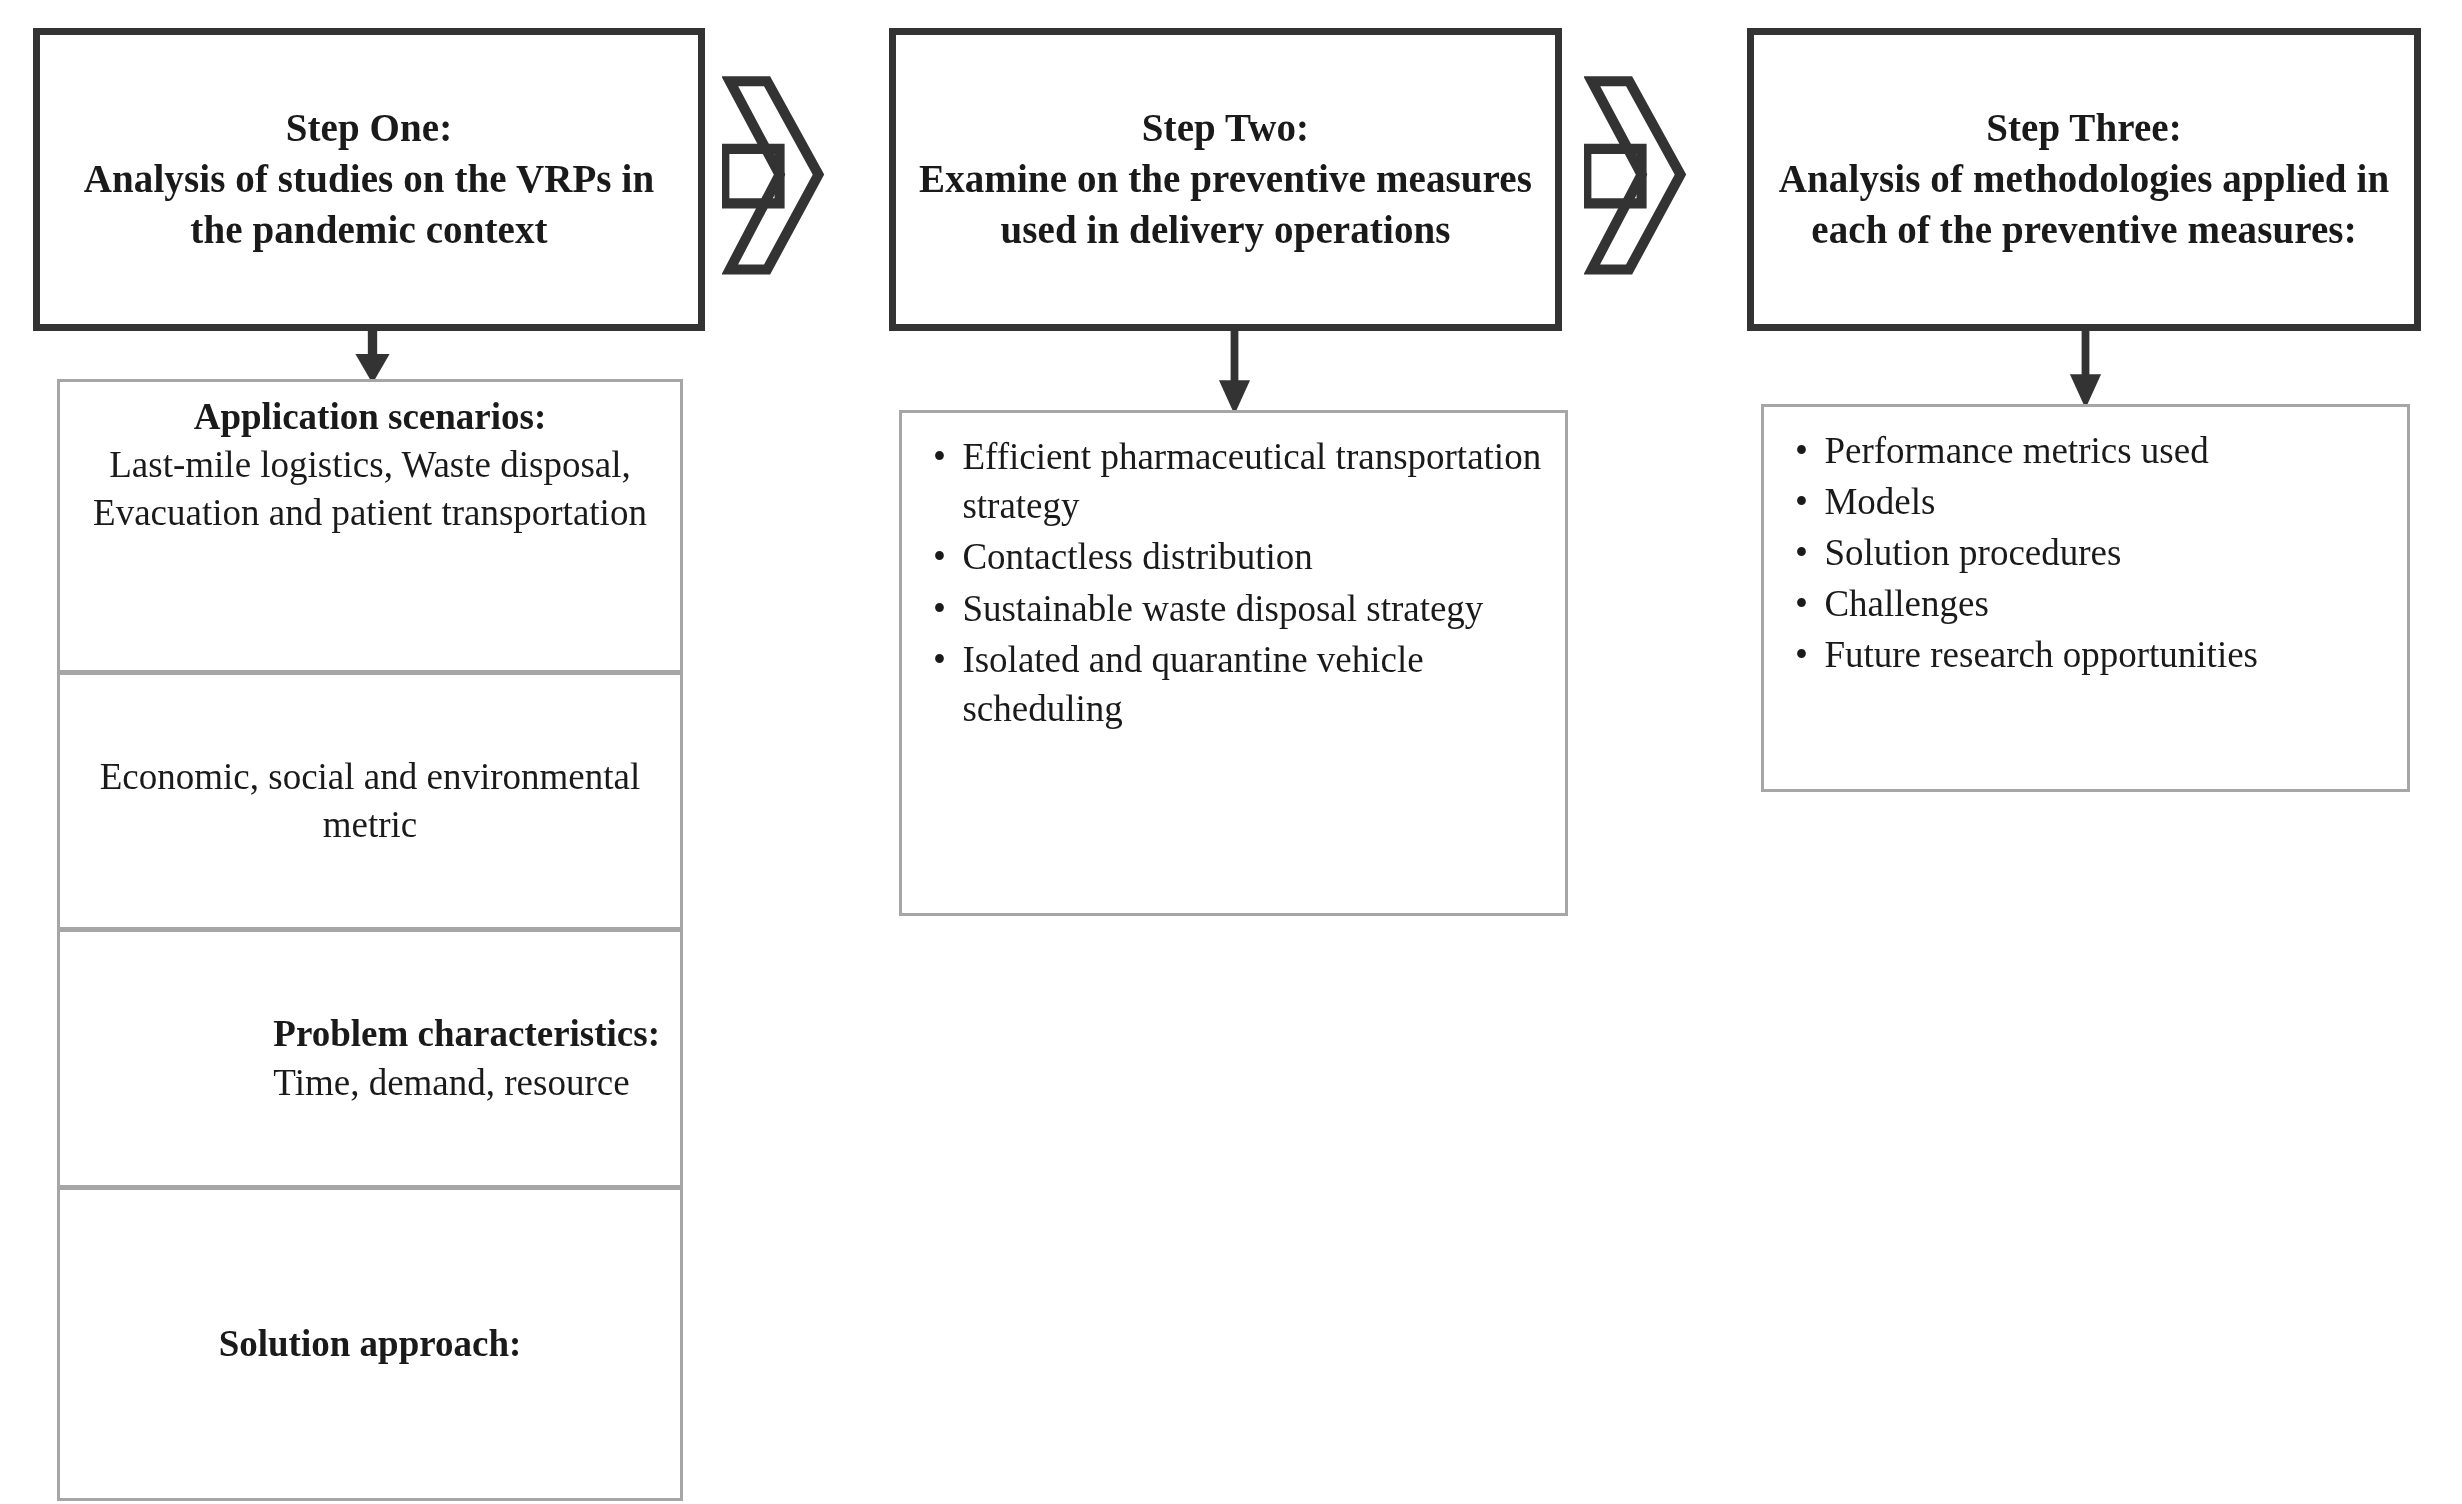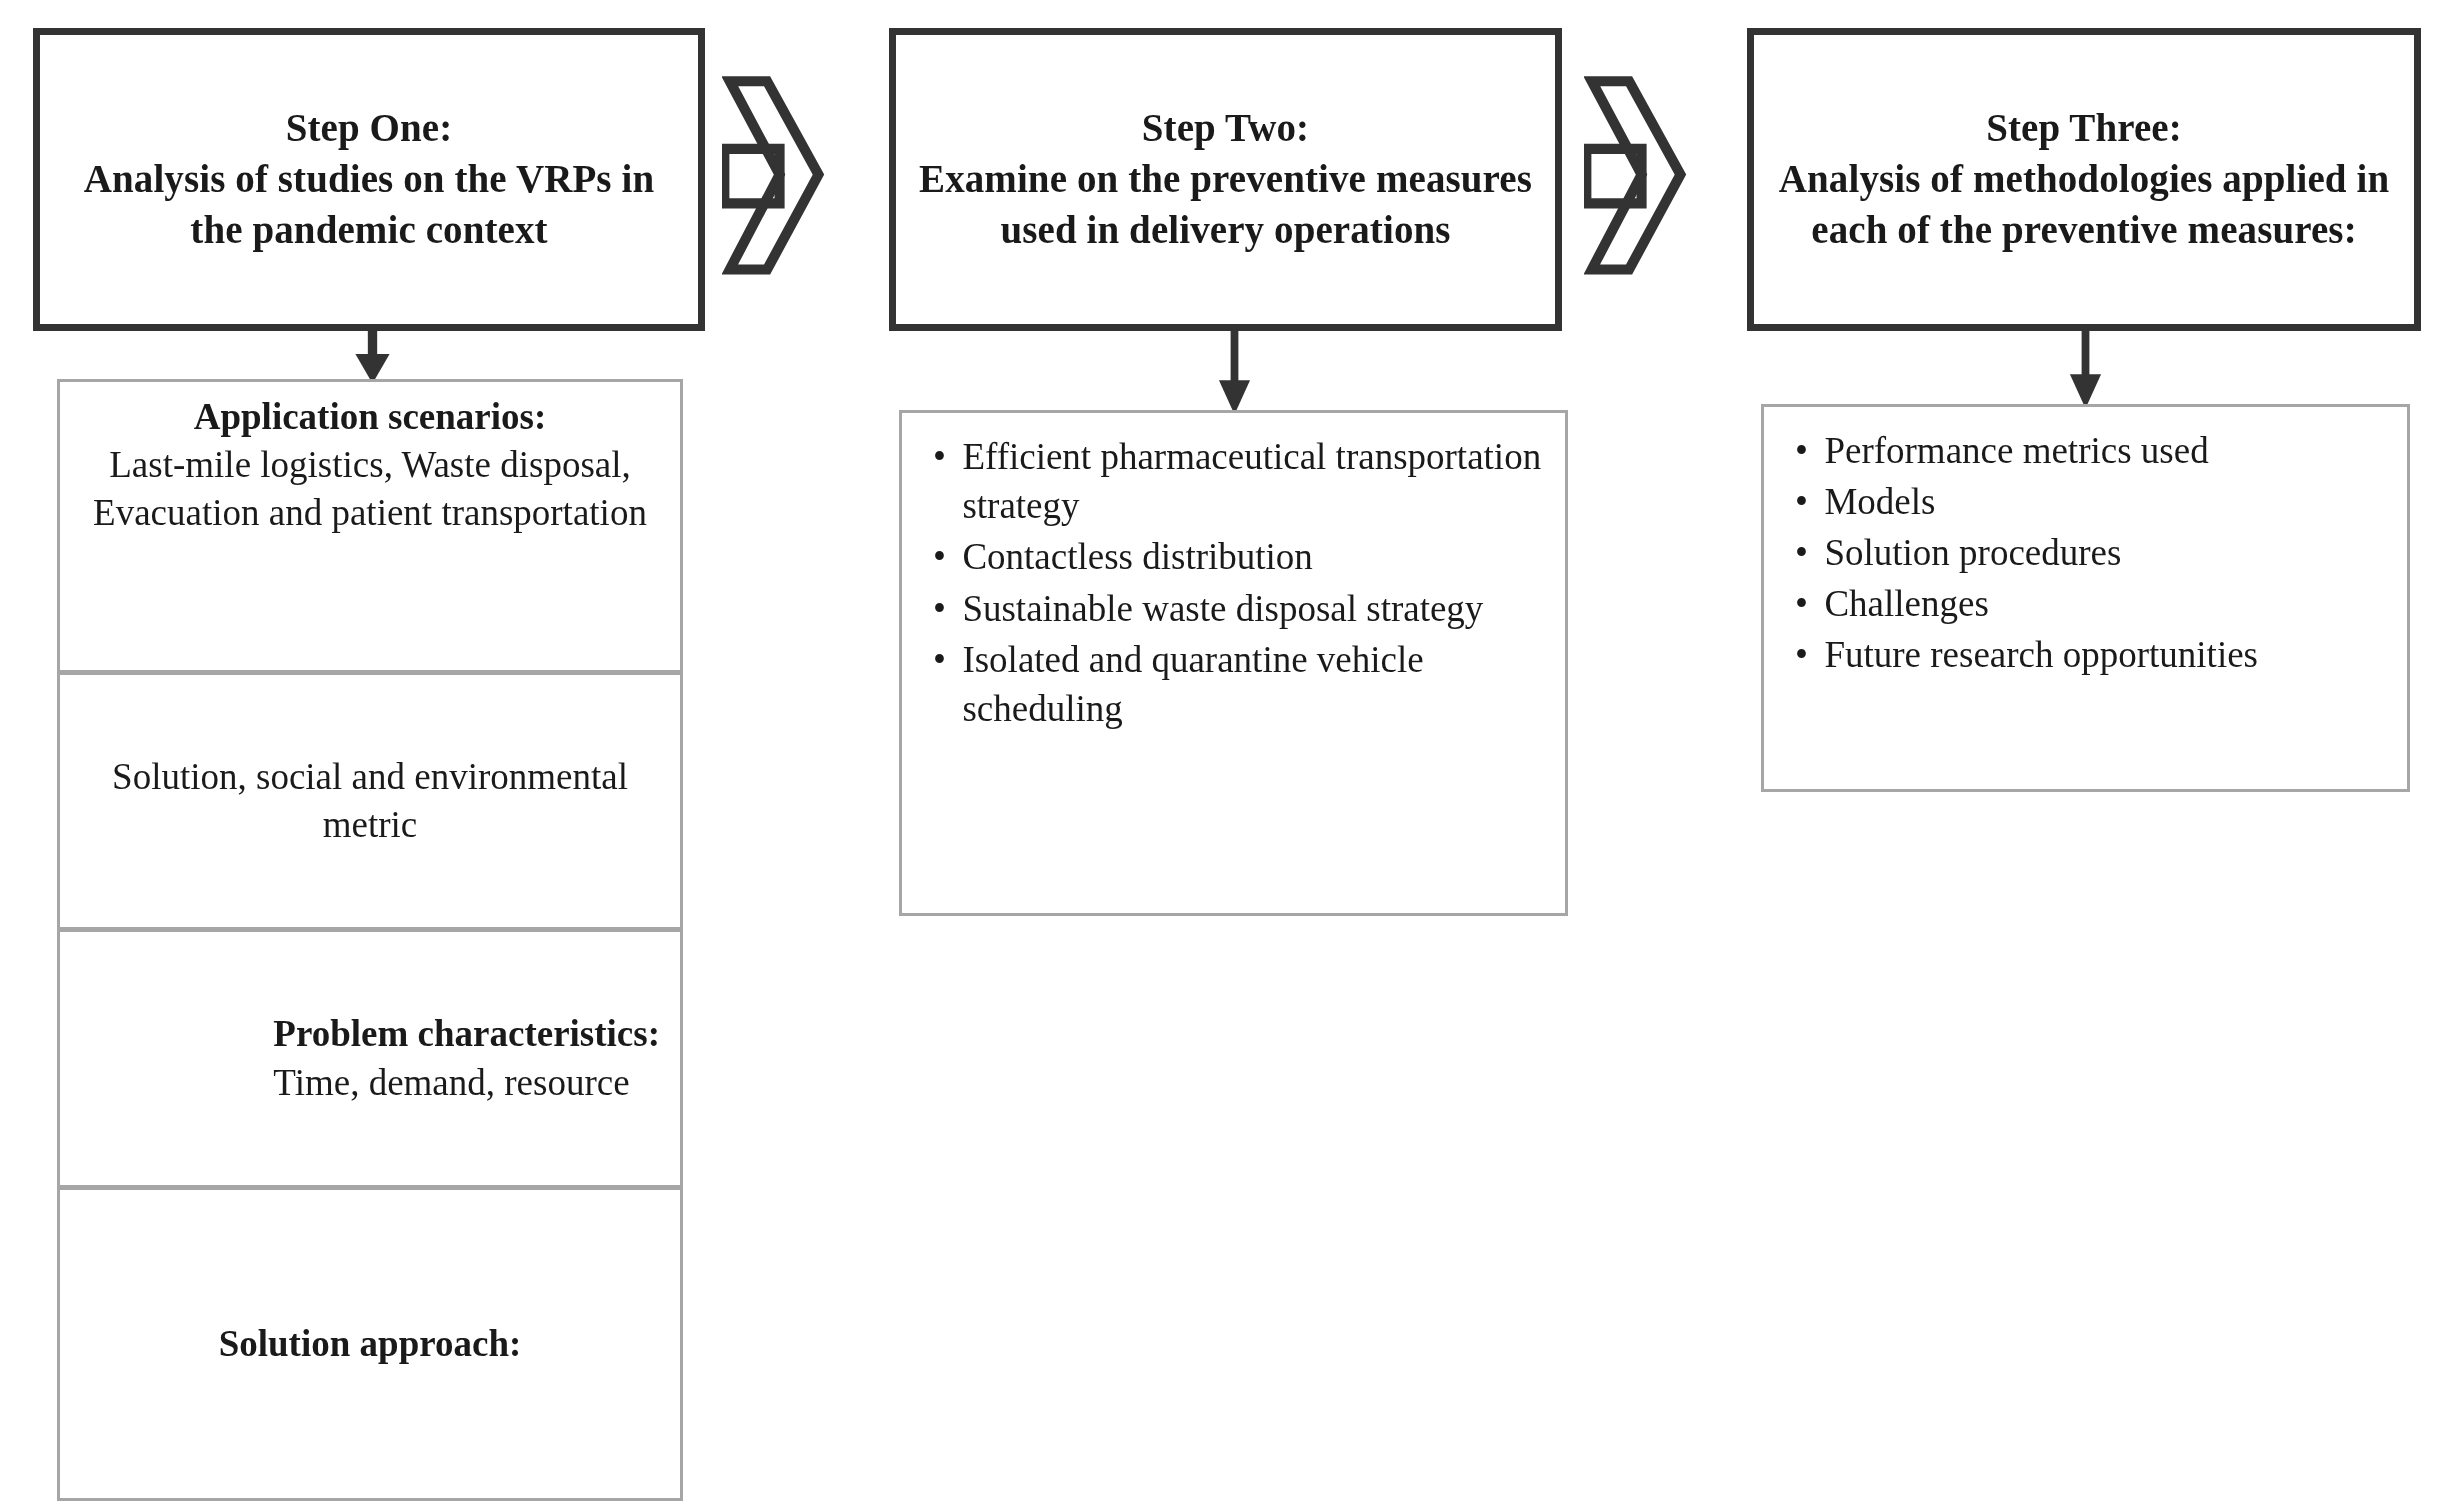--- a/index.html
+++ b/index.html
@@ -179,21 +179,21 @@
 
   <div class="sub-box" id="sub-box-c1-1">
     <div class="sub-inner">
       <span class="sub-title">Application scenarios:</span>
       <span class="sub-body">Last-mile logistics, Waste disposal, Evacuation and patient transportation</span>
     </div>
   </div>
 
   <div class="sub-box" id="sub-box-c1-2">
     <div class="sub-inner">
-      <span class="sub-body">Solution, social and environmental metric</span>
+      <span class="sub-body">Economic, social and environmental metric</span>
     </div>
   </div>
 
   <div class="sub-box" id="sub-box-c1-3">
     <div class="sub-inner">
       <span class="sub-title">Problem characteristics:</span>
       <span class="sub-body">Time, demand, resource</span>
     </div>
   </div>
 

